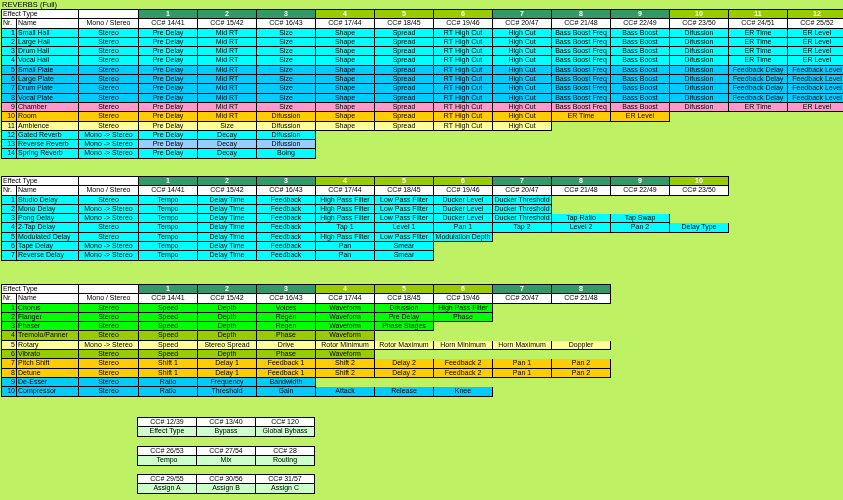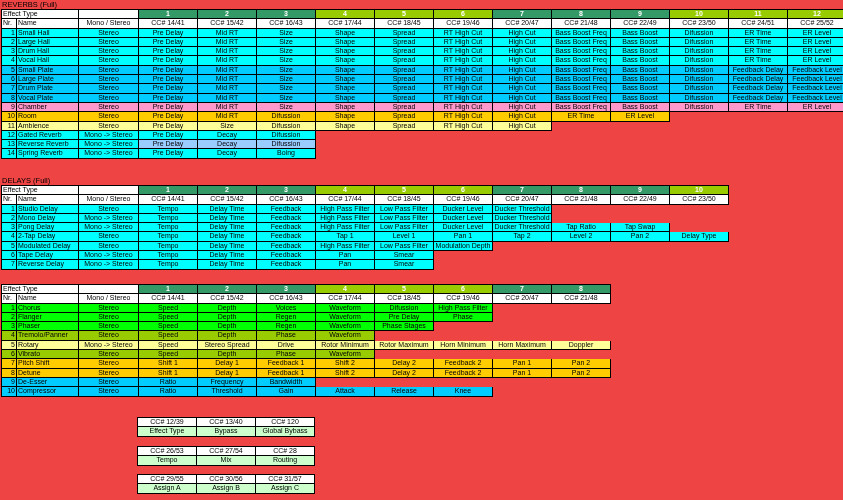--- a/index.html
+++ b/index.html
@@ -1,17 +1,17 @@
 <!DOCTYPE html>
 <html style="--turquoise: #00FFFF; --skyblue: #00CCFF; --rose: #FF99CC; --gold: #FFCC00; --lightyellow: #FFFF99; --paleblue: #99CCFF; --brightgreen: #00FF00; --olivegreen: #99CC00; --lightgreen: #CCFFCC; --seagreen: #339966;"><head>
 <meta charset="utf-8">
 <style>
   html,body{margin:0;padding:0;background:#fff;}
   .sheet{
-    position:relative;width:843px;height:500px;background:#ef4444;
+    position:relative;width:843px;height:500px;background:#bef264;
     font-family:"Liberation Sans",sans-serif;font-size:7px;color:#000;
     overflow:hidden;
   }
   .section{position:absolute;}
   .title{height:9px;line-height:9px;font-size:7.5px;color:#000;white-space:nowrap;padding-left:1px;}
   .grid{display:inline-block;border-top:1px solid #000;border-left:1px solid #000;}
   .row{display:flex;height:9.3px;}
   .cell{
     box-sizing:border-box;border-right:1px solid #000;border-bottom:1px solid #000;
     height:100%;line-height:8px;overflow:hidden;white-space:nowrap;
@@ -267,21 +267,20 @@
           <div class="cell w-nr ar c-turquoise">14</div>
           <div class="cell w-name al c-turquoise">Spring Reverb</div>
           <div class="cell w-mono c-turquoise">Mono -&gt; Stereo</div>
           <div class="cell w-cc c-turquoise">Pre Delay</div>
           <div class="cell w-cc c-turquoise">Decay</div>
           <div class="cell w-cc c-turquoise">Boing</div>
         </div></div>
   </div>
 
   <div class="section" id="sec-delays">
-    <div class="title">DELAYS (Full)</div>
     <div class="grid"><div class="row">
           <div class="cell w-et al c-white">Effect Type</div>
           <div class="cell w-mono c-white"></div>
           <div class="cell w-cc num-dark">1</div>
           <div class="cell w-cc num-dark">2</div>
           <div class="cell w-cc num-dark">3</div>
           <div class="cell w-cc num-light">4</div>
           <div class="cell w-cc num-light">5</div>
           <div class="cell w-cc num-light">6</div>
           <div class="cell w-cc num-dark">7</div>

